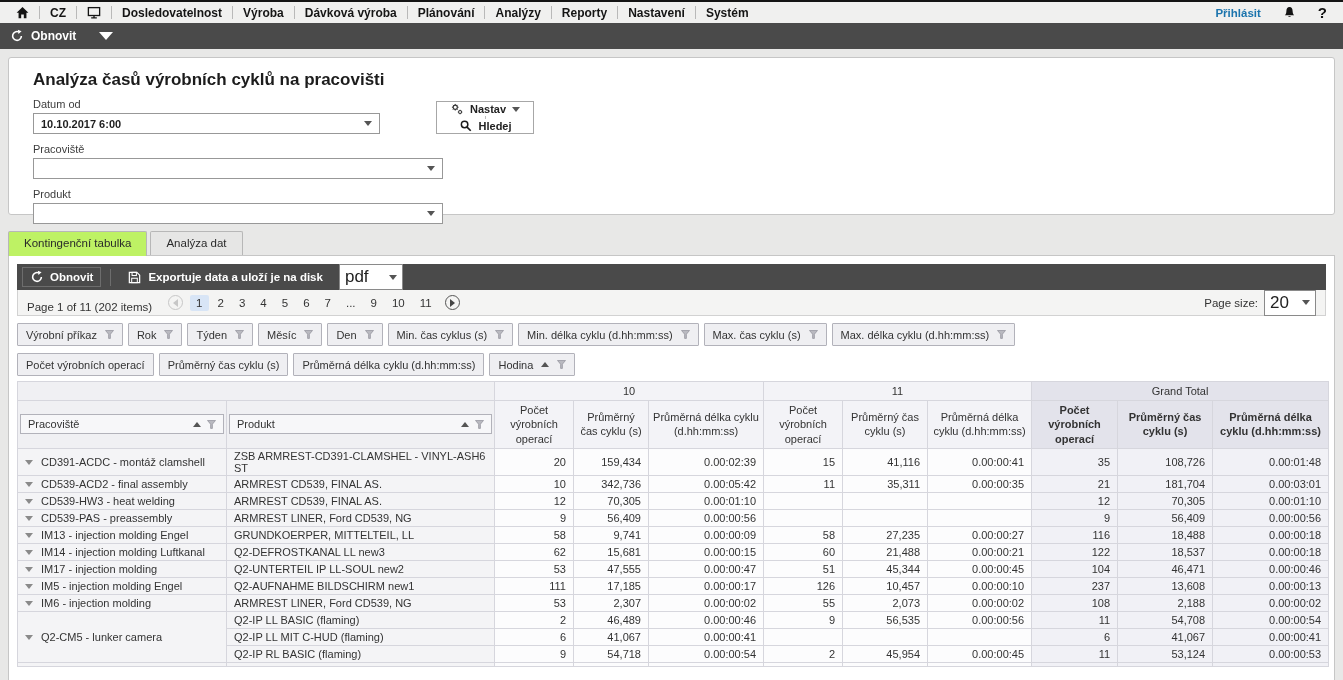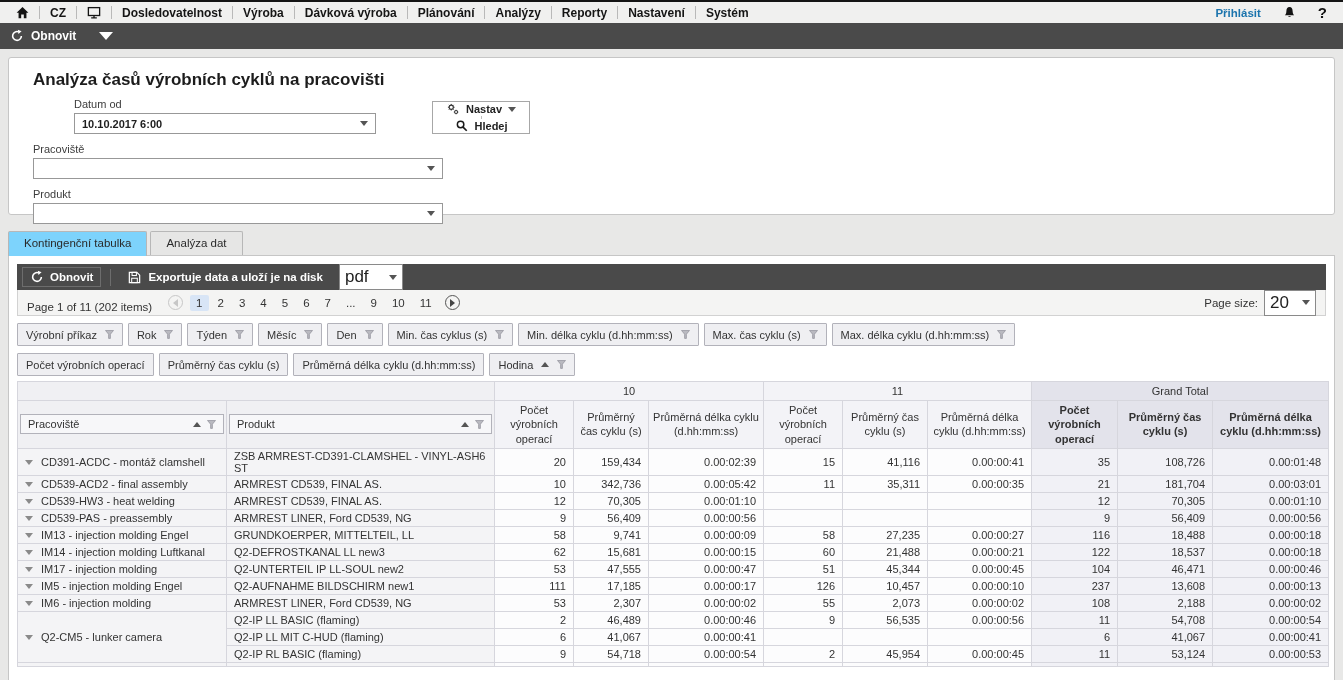--- a/index.html
+++ b/index.html
@@ -28,39 +28,39 @@
     color:#fff; font-size:12px; font-weight:600; padding:0 10px; gap:7px;
   }
   .refreshbar .dd-tri { margin-left:16px; width:0; height:0; border-left:7px solid transparent; border-right:7px solid transparent; border-top:8px solid #fff; cursor:pointer; }
   
   .filter-panel {
     margin:8px; background:#fff; border:1px solid #c6c6c6; border-radius:3px;
     padding:10px 24px 14px; height:158px;
   }
   .page-title { font-size:17px; font-weight:700; color:#1c1c1c; margin:2px 0 8px; }
   .fld-label { font-size:11px; color:#3d3d3d; margin-bottom:3px; }
-  .form-row { display:flex; gap:28px; align-items:flex-end;margin-left:41px; }
+  .form-row { display:flex; gap:28px; align-items:flex-end; }
   .combo {
     height:21px; border:1px solid #989898; background:#fff; display:flex;
     align-items:center; justify-content:space-between; padding:0 7px; cursor:pointer;
   }
   .combo .val { font-size:11px; font-weight:700; color:#1e1e1e; }
-  .w300 { width:302px; } .w410 { width:410px; }
+  .w300 { width:347px; } .w410 { width:410px; }
   .tri-down { width:0; height:0; border-left:4px solid transparent; border-right:4px solid transparent; border-top:5px solid #555; }
   .btn-group { display:flex; align-items:center; border:1px solid #a7a7a7; background:#fff; height:33px; margin-left:28px;flex-direction:column; }
   .btn { display:flex; align-items:center; gap:6px; padding:0 13px; font-size:11px; font-weight:700; color:#222; cursor:pointer; height:100%; }
   .btn-sep { width:1px; height:24px; background:#bfbfbf; }
   .mt10 { margin-top:9px; }
   
   .tabs { display:flex; margin:16px 0 0 8px; position:relative; z-index:2; }
   .tab {
     font-size:11.5px; color:#2a2a2a; padding:5px 15px 6px; border:1px solid #b7b7b7;
     border-bottom:none; background:#e6e6e5; margin-right:3px; border-radius:2px 2px 0 0; cursor:pointer;
   }
-  .tab.active { background:#7dd3fc; margin-bottom:-1px; padding-bottom:7px; }
+  .tab.active { background:#bef264; margin-bottom:-1px; padding-bottom:7px; }
   
   .content-panel { margin:0 8px; background:#fff; border:1px solid #c6c6c6; padding:8px; position:relative; z-index:1; height:500px; }
   .grid-toolbar {
     height:26px; background:#4a4a4a; display:flex; align-items:center;
     color:#fff; font-size:11.5px; font-weight:600; padding:0 5px; gap:9px;
   }
   .gt-btn { display:flex; align-items:center; gap:6px; cursor:pointer; padding:2px 7px; }
   .gt-btn.boxed { border:1px solid #6d6d6d; }
   .gt-sep { width:1px; height:17px; background:#6d6d6d; }
   .mini-select {

